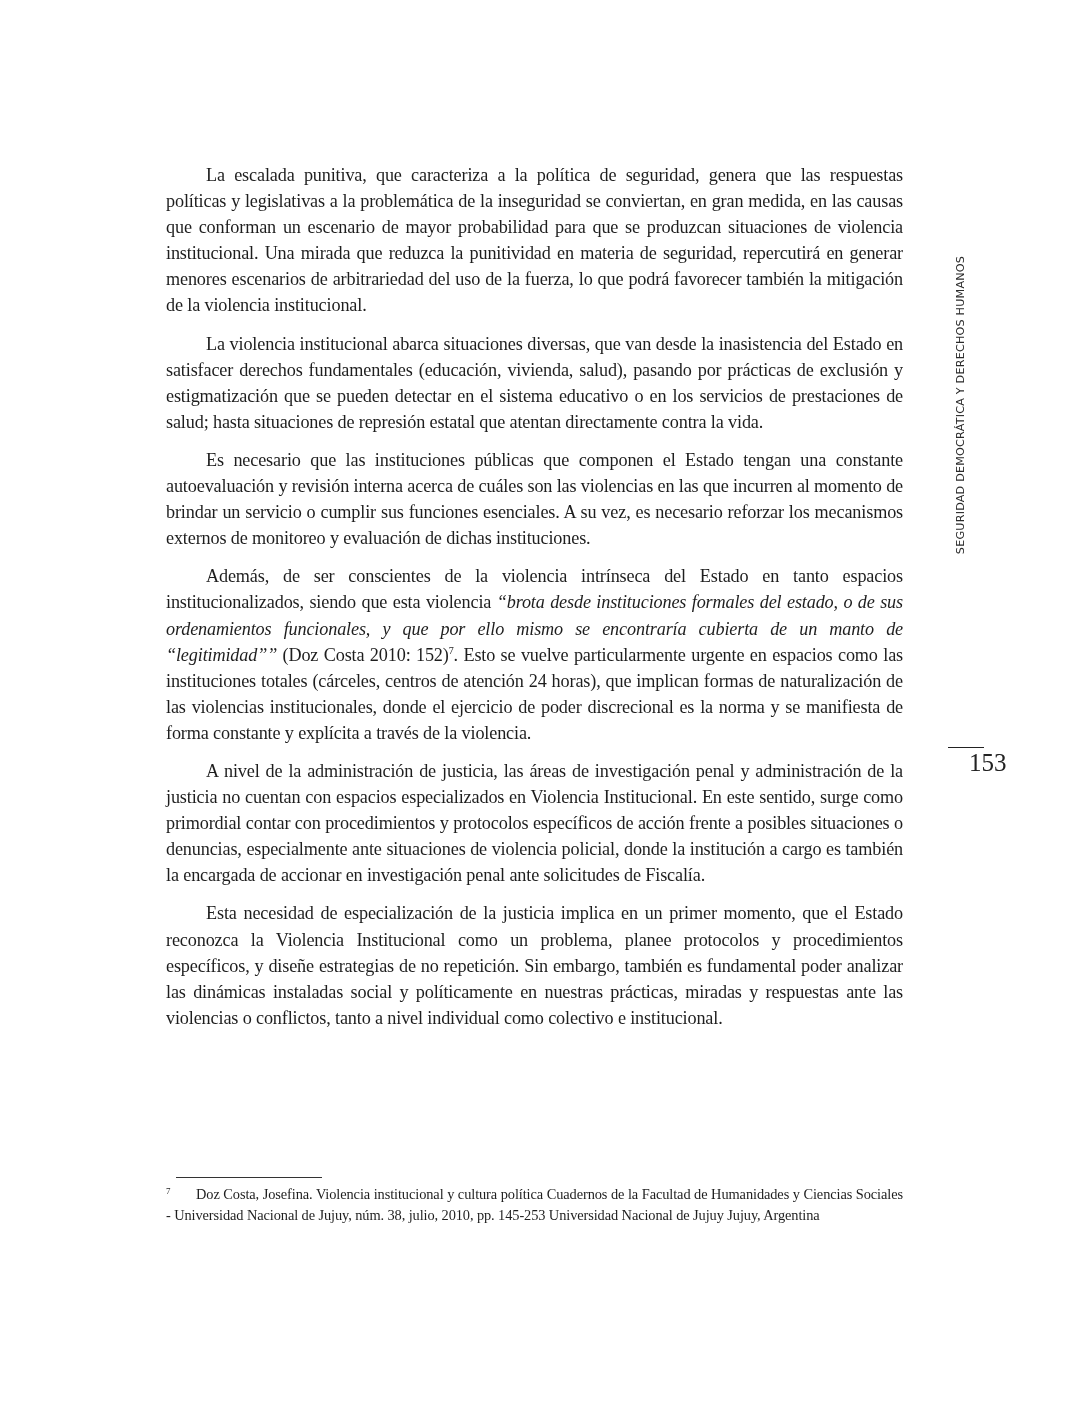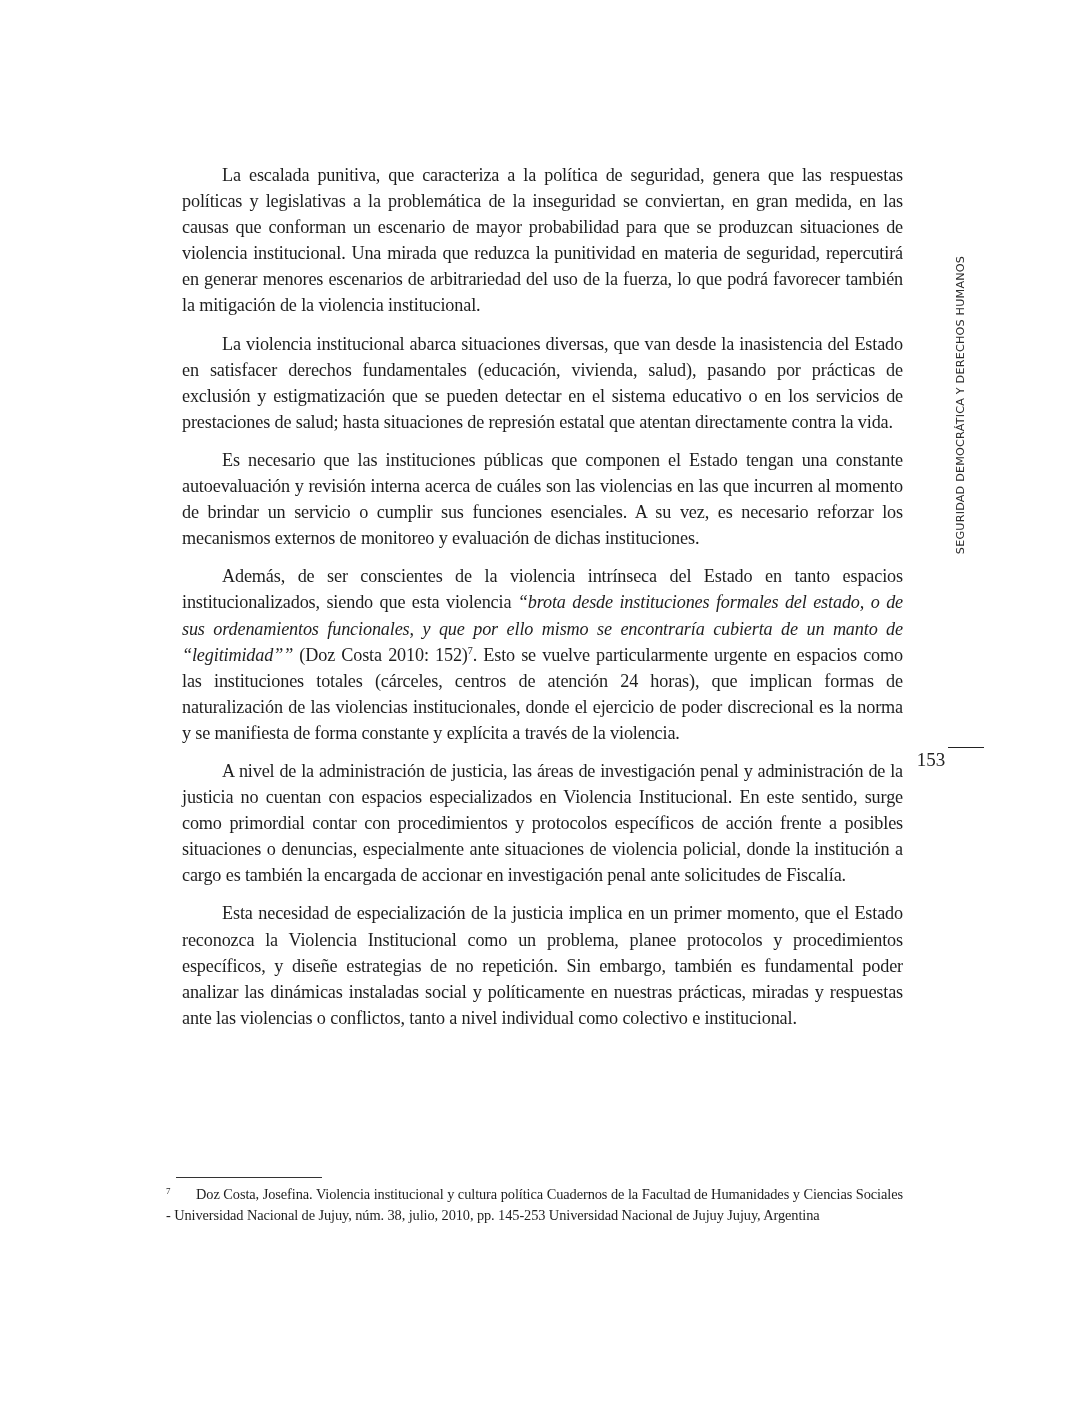--- a/index.html
+++ b/index.html
@@ -5,21 +5,21 @@
   html, body { margin: 0; padding: 0; background: #ffffff; }
   body {
     width: 1069px; height: 1409px; position: relative; overflow: hidden;
     font-family: "Liberation Serif", "DejaVu Serif", serif;
     color: #1e1e1e;
   }
   .body-text {
     position: absolute; left: 166px; top: 162px; width: 737px;
   }
   .para {
-    margin: 0 0 12px 16px;
+    margin: 0 0 12px 0;
     font-size: 18.2px;
     line-height: 26.1px;
     text-align: justify;
     text-indent: 40px;
     hyphens: manual;
     letter-spacing: -0.15px;
   }
   .para em { font-style: italic; }
   .para sup { font-size: 10px; vertical-align: super; line-height: 0; }
   .side-title {
@@ -29,22 +29,22 @@
     white-space: nowrap;
     font-family: "DejaVu Sans", "Liberation Sans", sans-serif;
     font-size: 11.2px;
     letter-spacing: 0.2px;
     color: #2a2a2a;
   }
   .page-rule {
     position: absolute; left: 948px; top: 747px; width: 36px; height: 1px; background: #222;
   }
   .page-number {
-    position: absolute; left: 912px; top: 749px; width: 38px;
-    font-size: 19px; text-align: center; color: #222;
+    position: absolute; left: 969px; top: 749px; width: 38px;
+    font-size: 25px; text-align: left; color: #222;
   }
   .fn-rule {
     position: absolute; left: 176px; top: 1177px; width: 146px; height: 1px; background: #333;
   }
   .footnote {
     position: absolute; left: 166px; top: 1184px; width: 737px;
     font-size: 14.4px; line-height: 21px; text-align: justify;
     letter-spacing: -0.1px;
   }
   .fn-mark {

